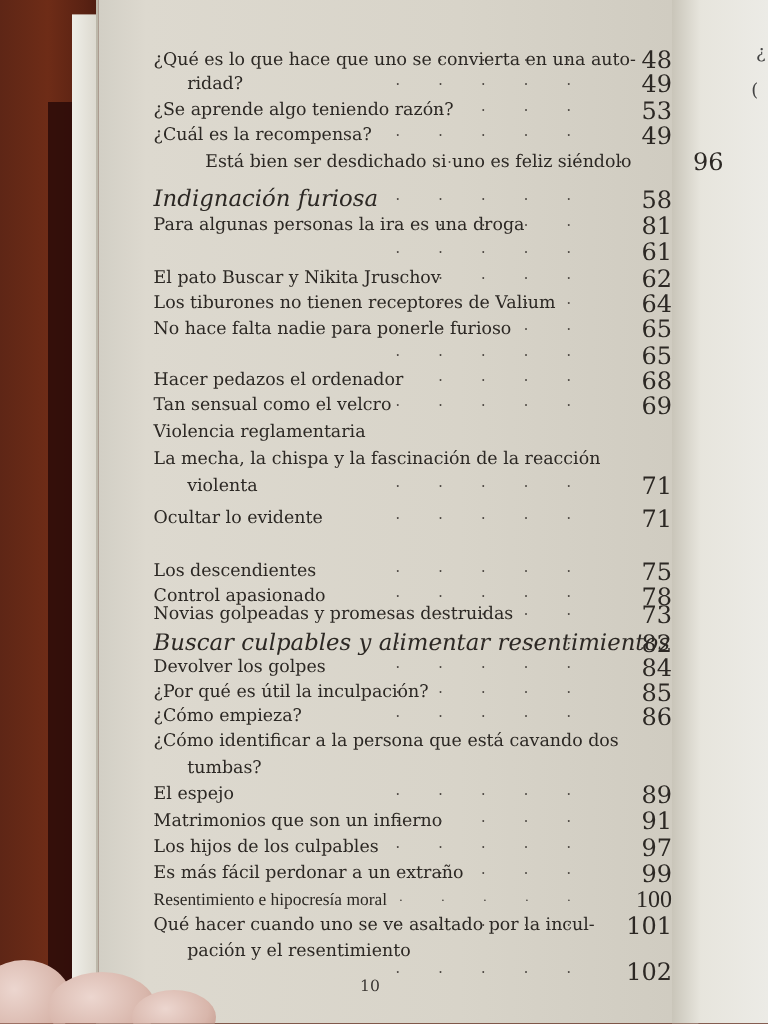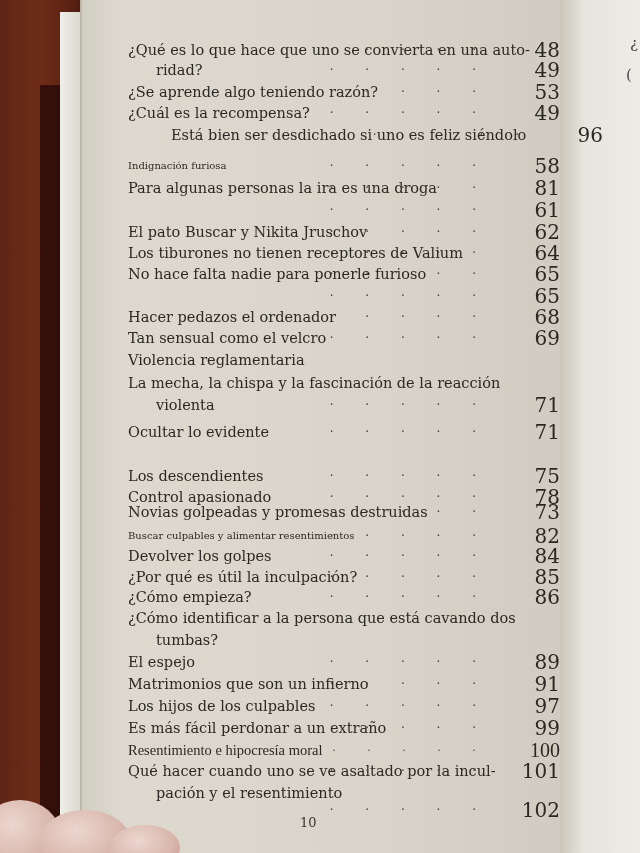--- a/index.html
+++ b/index.html
@@ -34,21 +34,21 @@
   .toc {
     position:absolute; left:120px; top:30px; width:440px;
     color:#2c2824;
   }
   .row {
     position:absolute; left:0; width:440px; height:20px;
     font-size:14.5px; line-height:20px; white-space:nowrap;
   }
   .row .title { position:absolute; left:8px; top:0; }
   .row .indent { left:36px; }
-  .row .section { font-size:10px; }
+  .row .section { font-style:italic; font-size:19px; }
   .row .dots {
     position:absolute; right:70px; top:0; letter-spacing:14px; color:#4a4540;
     font-size:12px;
   }
   .row .num {
     position:absolute; right:0; top:0; width:60px; text-align:right; font-size:20px;
   }
   .folio {
     position:absolute; left:300px; top:815px; font-size:13px; color:#3a3632;
     font-variant:small-caps;

